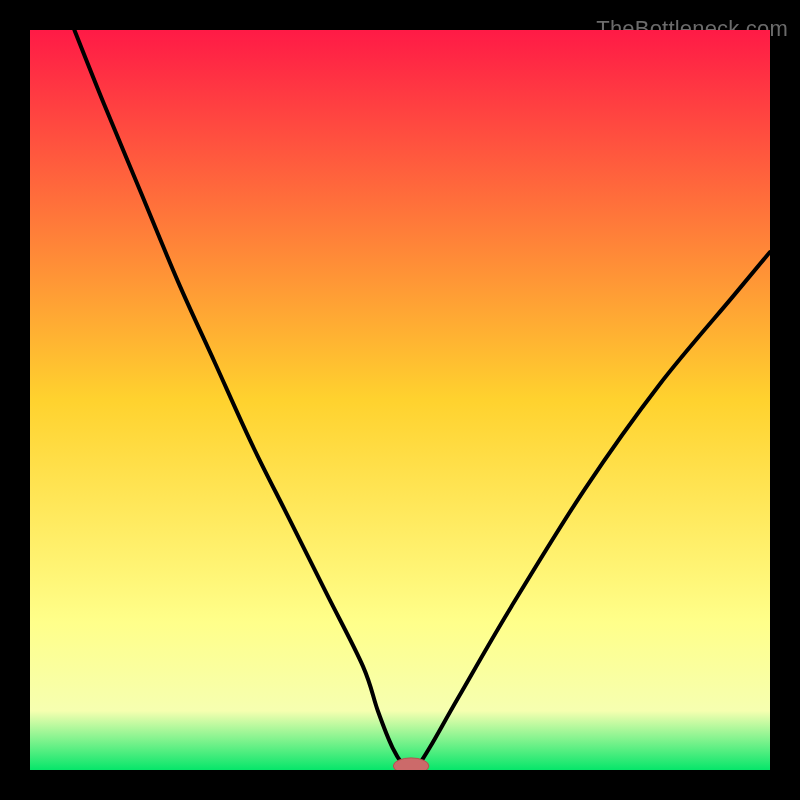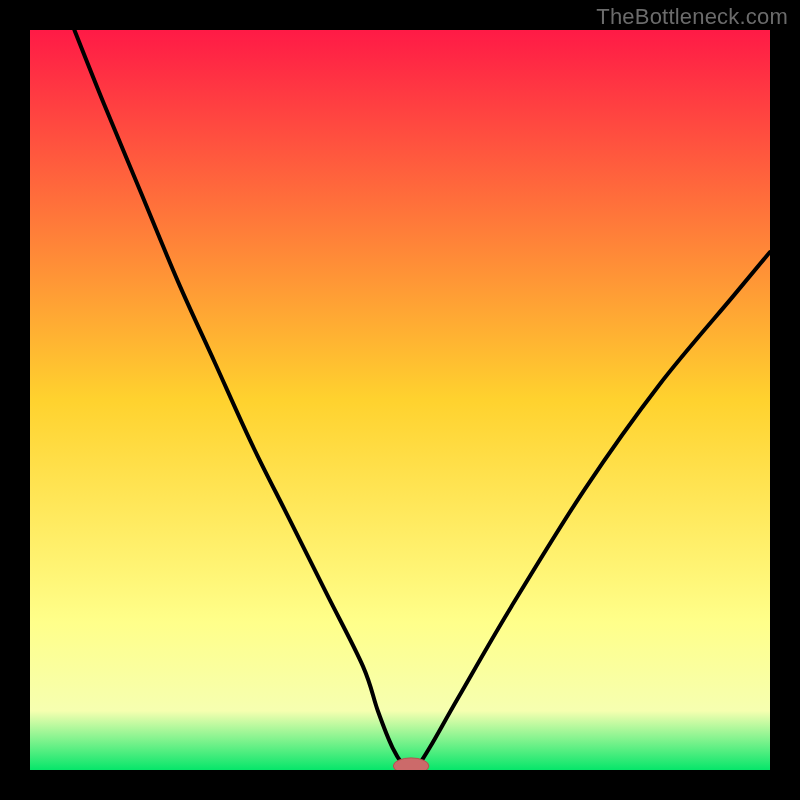--- a/index.html
+++ b/index.html
@@ -12,21 +12,21 @@
     overflow: hidden;
   }
   .frame {
     position: relative;
     width: 800px;
     height: 800px;
     background: #000;
   }
   .watermark {
     position: absolute;
-    top: 4px;
+    top: 16px;
     right: 12px;
     color: #6b6b6b;
     font-size: 22px;
     letter-spacing: 0.2px;
     user-select: none;
   }
   .plot-area {
     position: absolute;
     left: 30px;
     top: 30px;

